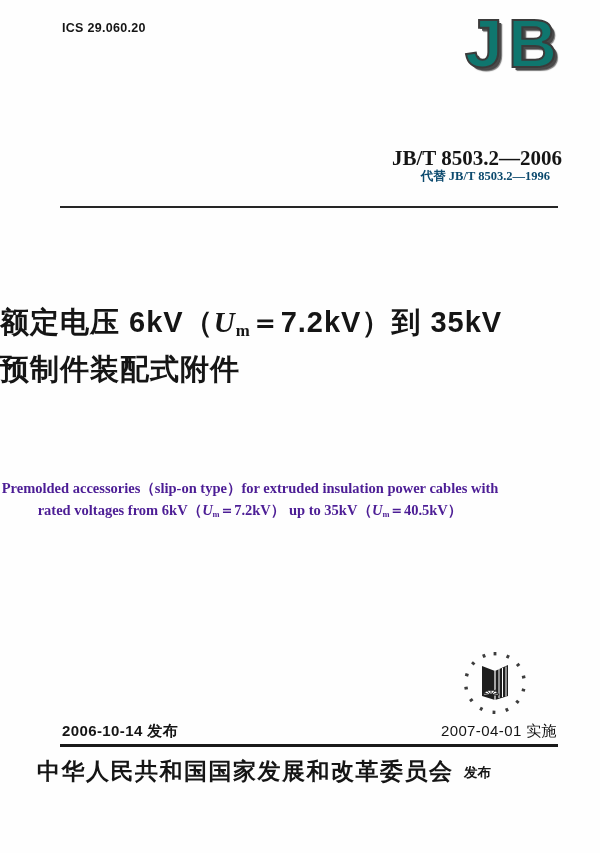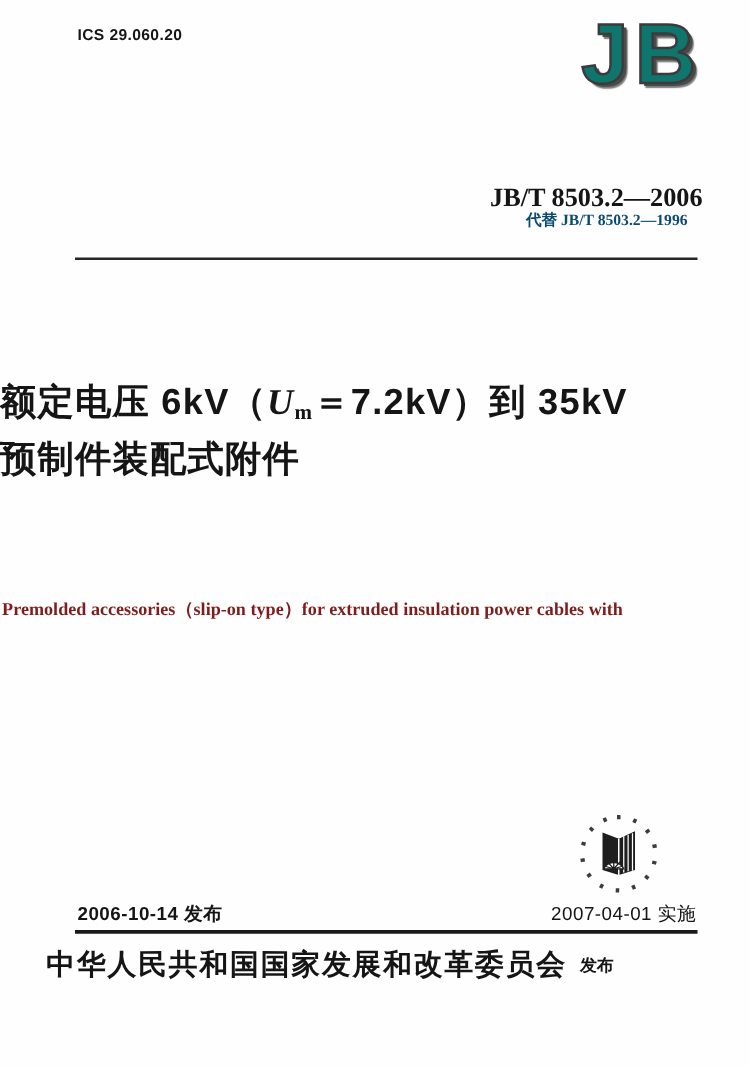--- a/index.html
+++ b/index.html
@@ -108,21 +108,21 @@
   .en-title {
     position: absolute;
     left: 0;
     top: 477px;
     width: 500px;
     text-align: center;
     font-family: "Liberation Serif", serif;
     font-size: 14.5px;
     font-weight: bold;
     line-height: 22px;
-    color: #7f1d1d;
+    color: #4c1d95;
   }
   .en-title .line { white-space: nowrap; }
 
   
   .seg-n { }
   .seg-ui {
     font-family: "Liberation Serif", serif;
     font-style: italic;
     font-weight: bold;
   }
@@ -206,20 +206,21 @@
 
   <div class="rule-thin"></div>
 
   <div class="cn-title">
     <div class="line"><span class="seg-n">额定电压 6kV（</span><span class="seg-ui">U</span><span class="seg-sub">m</span><span class="seg-n">＝7.2kV）到 35kV</span></div>
     <div class="line"><span class="seg-n">预制件装配式附件</span></div>
   </div>
 
   <div class="en-title">
     <div class="line"><span class="seg-n">Premolded accessories（slip-on type）for extruded insulation power cables with</span></div>
+    <div class="line"><span class="seg-n">rated voltages from 6kV（</span><span class="seg-ui">U</span><span class="seg-sub">m</span><span class="seg-n">＝7.2kV） up to 35kV（</span><span class="seg-ui">U</span><span class="seg-sub">m</span><span class="seg-n">＝40.5kV）</span></div>
   </div>
 
   <div class="seal">
     <svg width="66" height="66" viewBox="0 0 66 66" xmlns="http://www.w3.org/2000/svg">
 
       <g fill="#3c3c3c" transform="translate(33,33)">
         <rect x="-1.4" y="-31" width="2.8" height="3.4" transform="rotate(0)"></rect>
         <rect x="-1.4" y="-31" width="2.8" height="3.4" transform="rotate(26)"></rect>
         <rect x="-1.4" y="-31" width="2.8" height="3.4" transform="rotate(52)"></rect>
         <rect x="-1.4" y="-31" width="2.8" height="3.4" transform="rotate(78)"></rect>

